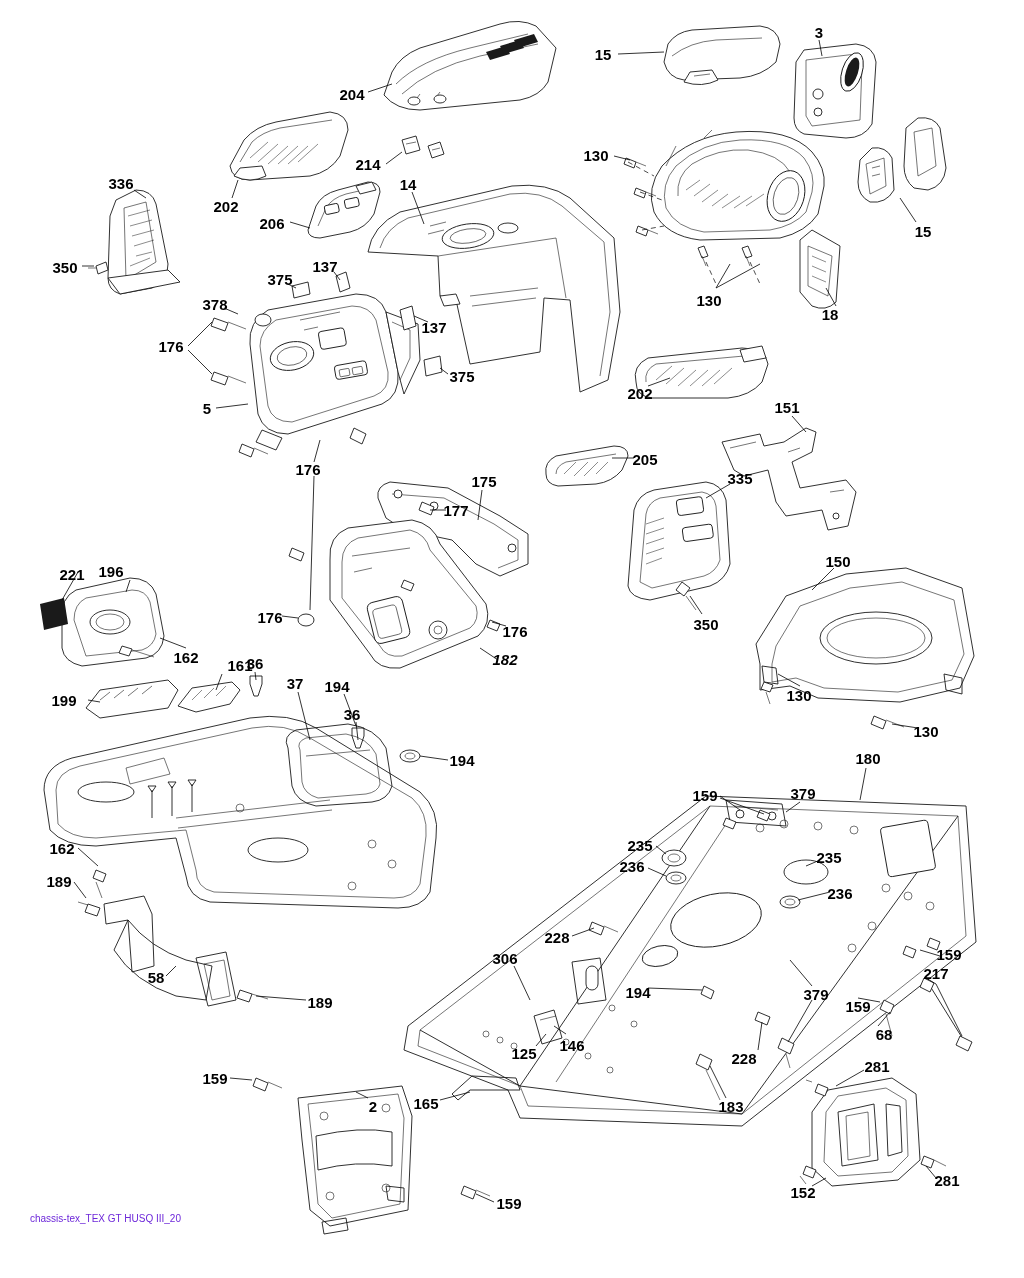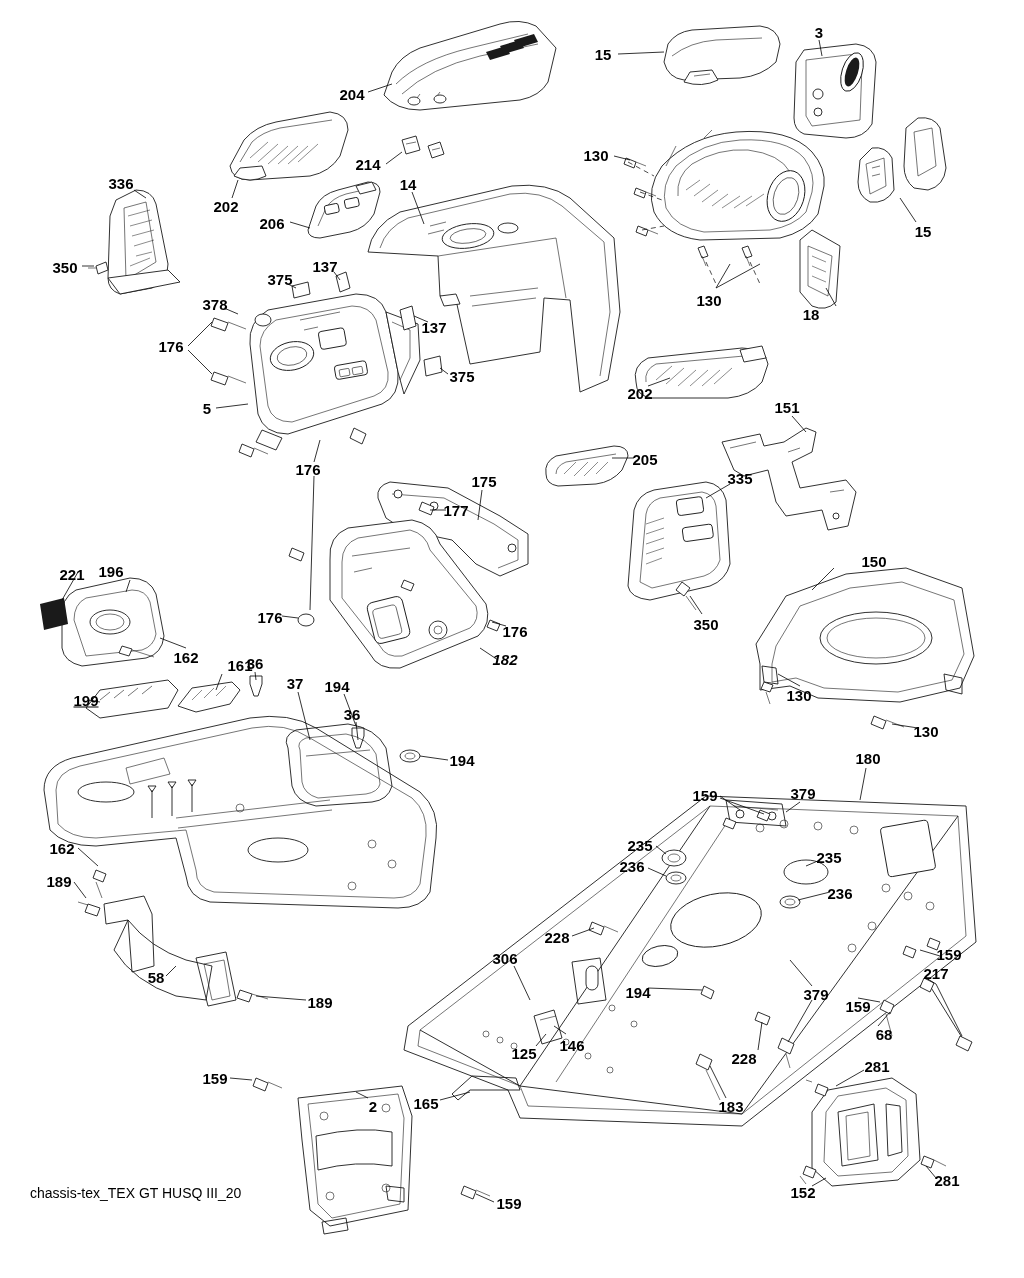--- a/index.html
+++ b/index.html
@@ -30,24 +30,24 @@
     font-size: 15px;
     font-weight: bold;
     color: #000000;
     white-space: nowrap;
     transform: translate(-50%, -50%);
     letter-spacing: 0px;
   }
   #caption {
     position: absolute;
     left: 30px;
-    top: 1185px;
+    top: 1213px;
     font-family: "Liberation Sans", sans-serif;
-    font-size: 14px;
-    color: #000000;
+    font-size: 10px;
+    color: #6d28d9;
     white-space: nowrap;
   }
   svg .ln {
     stroke: #1a1a1a;
     stroke-width: 0.9;
     fill: none;
   }
   svg .lnf {
     stroke: #1a1a1a;
     stroke-width: 0.9;
@@ -542,44 +542,44 @@
       <div class="callout" style="left: 923px; top: 231px;">15</div>
       <div class="callout" style="left: 121px; top: 183px;">336</div>
       <div class="callout" style="left: 65px; top: 267px;">350</div>
       <div class="callout" style="left: 280px; top: 279px;">375</div>
       <div class="callout" style="left: 325px; top: 266px;">137</div>
       <div class="callout" style="left: 434px; top: 327px;">137</div>
       <div class="callout" style="left: 215px; top: 304px;">378</div>
       <div class="callout" style="left: 171px; top: 346px;">176</div>
       <div class="callout" style="left: 462px; top: 376px;">375</div>
       <div class="callout" style="left: 709px; top: 300px;">130</div>
-      <div class="callout" style="left: 811px; top: 314px;">18</div>
+      <div class="callout" style="left: 830px; top: 314px;">18</div>
       <div class="callout" style="left: 207px; top: 408px;">5</div>
       <div class="callout" style="left: 640px; top: 393px;">202</div>
       <div class="callout" style="left: 787px; top: 407px;">151</div>
       <div class="callout" style="left: 308px; top: 469px;">176</div>
       <div class="callout" style="left: 645px; top: 459px;">205</div>
       <div class="callout" style="left: 740px; top: 478px;">335</div>
       <div class="callout" style="left: 484px; top: 481px;">175</div>
       <div class="callout" style="left: 456px; top: 510px;">177</div>
-      <div class="callout" style="left: 838px; top: 561px; margin-left: 36px;">150</div>
+      <div class="callout" style="left: 838px; top: 561px;">150</div>
       <div class="callout" style="left: 72px; top: 574px;">221</div>
       <div class="callout" style="left: 111px; top: 571px;">196</div>
       <div class="callout" style="left: 270px; top: 617px;">176</div>
       <div class="callout" style="left: 515px; top: 631px;">176</div>
       <div class="callout" style="left: 706px; top: 624px;">350</div>
       <div class="callout" style="left: 186px; top: 657px;">162</div>
       <div class="callout" style="left: 213px; top: 665px; margin-left: 27px;">161</div>
       <div class="callout" style="left: 255px; top: 663px;">36</div>
       <div class="callout" style="left: 295px; top: 683px;">37</div>
       <div class="callout" style="left: 337px; top: 686px;">194</div>
       <div class="callout" style="left: 505px; top: 659px; font-style: italic;">182</div>
       <div class="callout" style="left: 799px; top: 695px;">130</div>
       <div class="callout" style="left: 926px; top: 731px;">130</div>
-      <div class="callout" style="left: 86px; top: 700px; text-decoration: underline;">199</div>
+      <div class="callout" style="left: 64px; top: 700px;">199</div>
       <div class="callout" style="left: 352px; top: 714px;">36</div>
       <div class="callout" style="left: 462px; top: 760px;">194</div>
       <div class="callout" style="left: 868px; top: 758px;">180</div>
       <div class="callout" style="left: 705px; top: 795px;">159</div>
       <div class="callout" style="left: 803px; top: 793px;">379</div>
       <div class="callout" style="left: 640px; top: 845px;">235</div>
       <div class="callout" style="left: 632px; top: 866px;">236</div>
       <div class="callout" style="left: 829px; top: 857px;">235</div>
       <div class="callout" style="left: 840px; top: 893px;">236</div>
       <div class="callout" style="left: 62px; top: 848px;">162</div>

